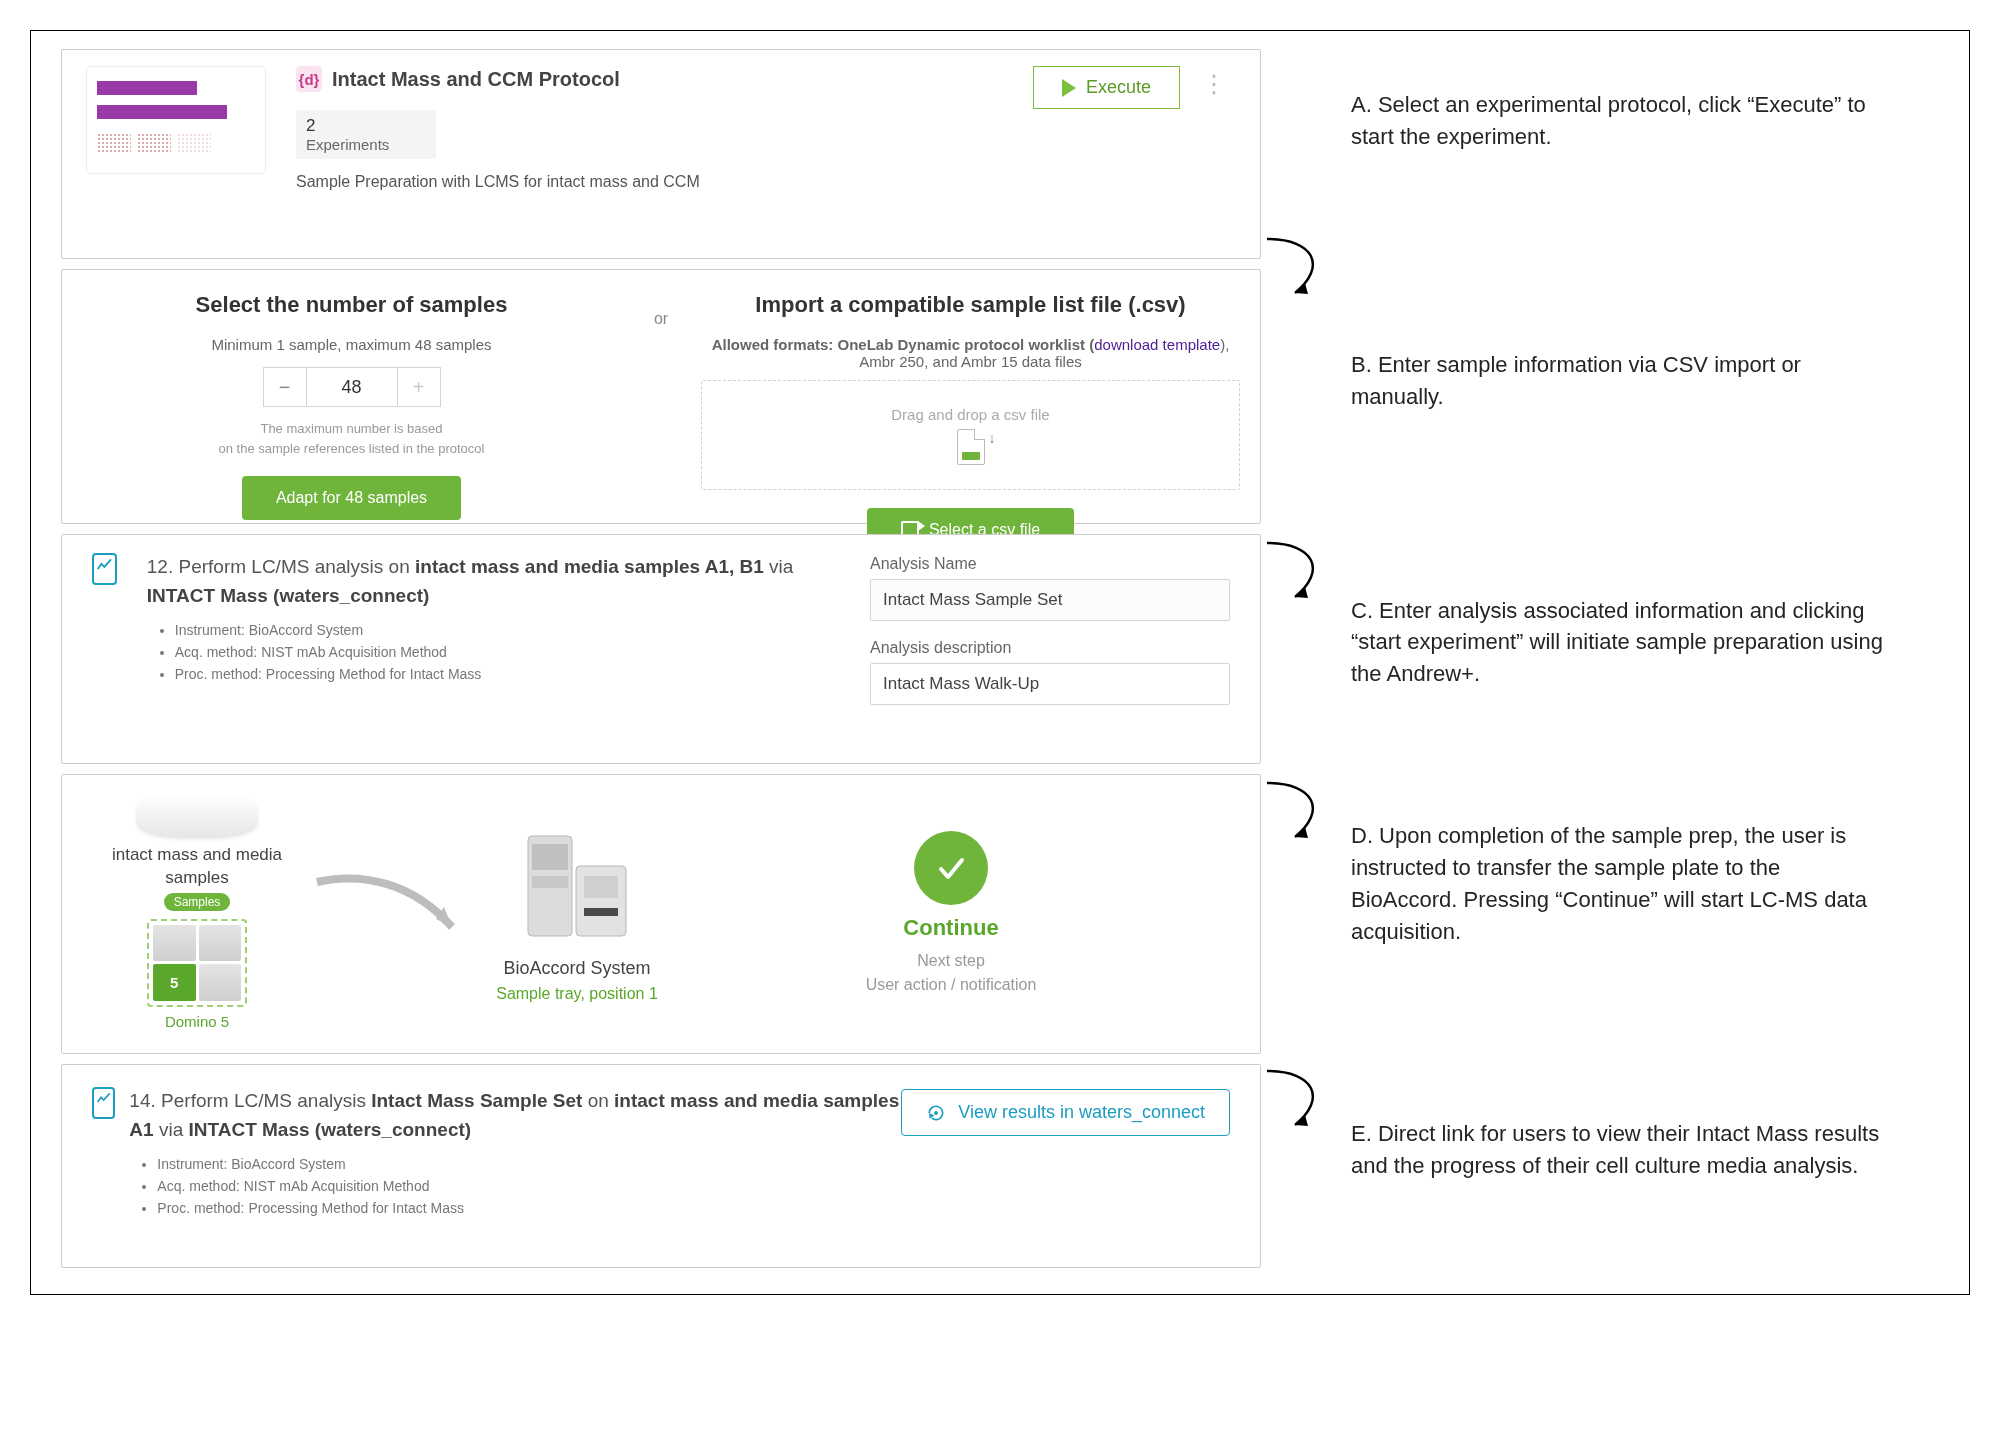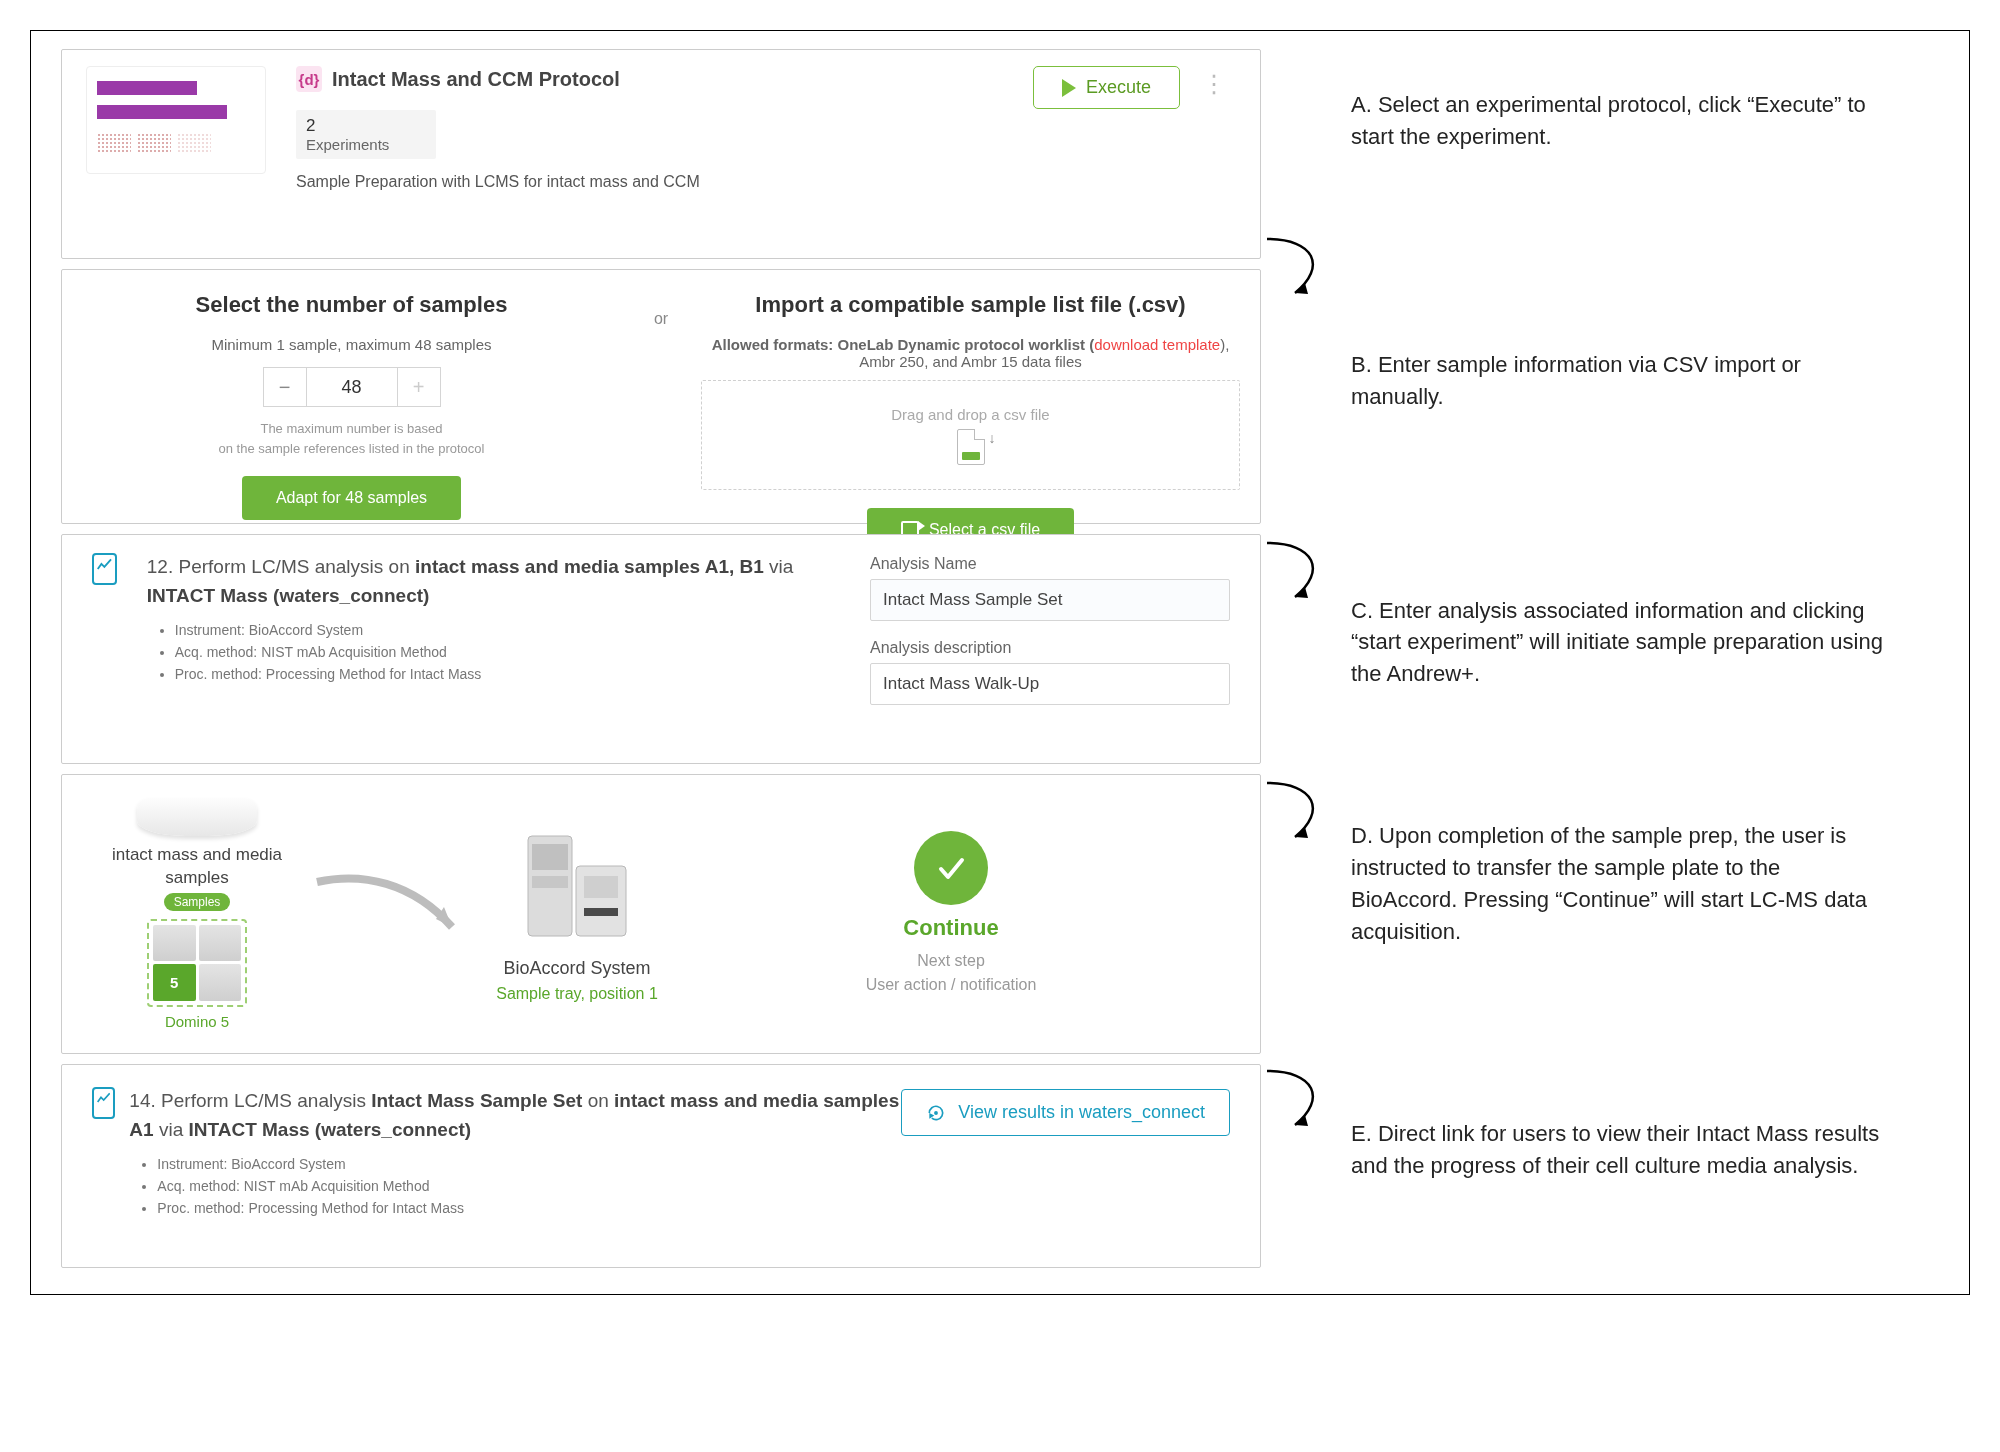--- a/index.html
+++ b/index.html
@@ -56,36 +56,36 @@
   }
   .protocolTitle { font-weight:600; font-size:20px; color:#444; }
   .expBox {
     margin-top:18px; width:120px; background:#f4f4f4; border-radius:2px;
     padding:6px 10px; font-size:15px; color:#666;
   }
   .expBox .n { font-size:17px; color:#333; }
   .desc { margin-top:14px; font-size:16px; color:#555; }
 
   .executeBtn {
-    border:1.5px solid #7bbf3c; border-radius:5px; color:#5b9b23;
+    border:1.5px solid #7bbf3c; border-radius:0; color:#5b9b23;
     background:#fff; padding:10px 28px; font-size:18px;
     display:flex; align-items:center; gap:10px;
   }
   .playTri { width:0; height:0; border-left:14px solid #7bbf3c;
     border-top:9px solid transparent; border-bottom:9px solid transparent; }
   .kebab { font-size:24px; color:#bbb; padding:4px 10px; }
 
   
   .cardB { height: 255px; display:flex; }
   .halfB { flex:1; text-align:center; padding: 16px 20px 24px; box-sizing:border-box; }
   .sep { display:flex; align-items:flex-start; justify-content:center;
     width:40px; padding-top:40px; color:#888; font-size:16px; }
   .hB { font-weight:600; font-size:22px; color:#333; margin-top:6px; }
   .subB { font-size:15px; color:#666; margin-top:18px; }
-  .subB .lnk { color:#ef4444; }
+  .subB .lnk { color:#4c1d95; }
   .stepper { display:flex; justify-content:center; margin-top:14px; }
   .stepBtn { width:42px; height:38px; border:1px solid #d5d5d5; background:#fff;
     display:flex; align-items:center; justify-content:center; font-size:20px; color:#888; }
   .stepBtn.disabled { color:#ccc; }
   .stepVal { width:90px; height:38px; border:1px solid #d5d5d5; border-left:0; border-right:0;
     display:flex; align-items:center; justify-content:center; font-size:18px; }
   .note { font-size:13px; color:#999; margin-top:12px; line-height:1.5; }
   .greenBtn { background:#6fb53b; color:#fff; border:none; border-radius:4px;
     padding:13px 34px; font-size:16px; margin-top:18px; display:inline-flex; gap:10px; align-items:center; }
   .dropbox { border:1px dashed #d0d0d0; border-radius:2px; height:108px; margin-top:10px;

